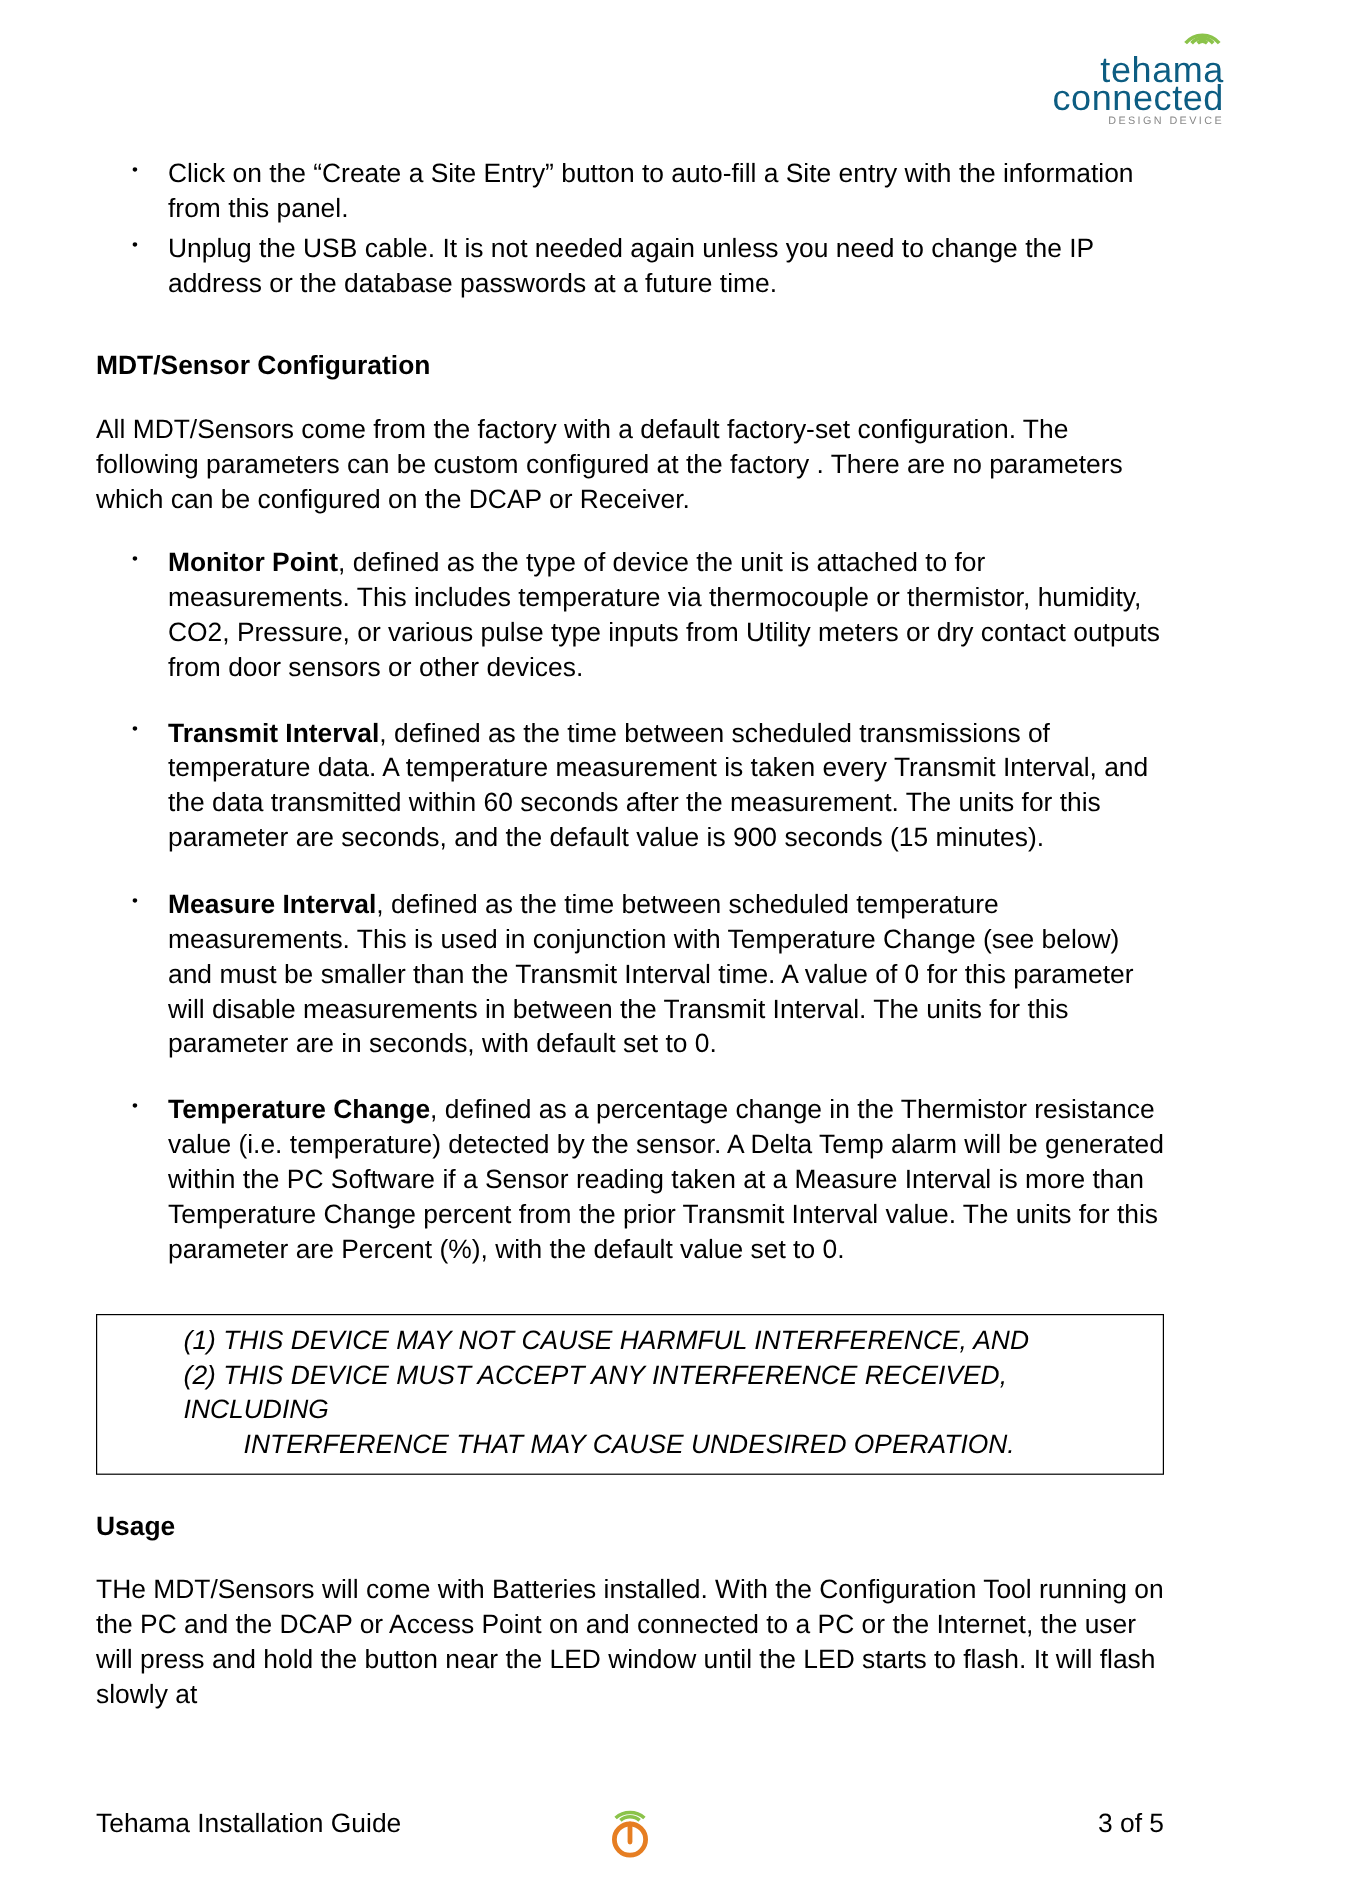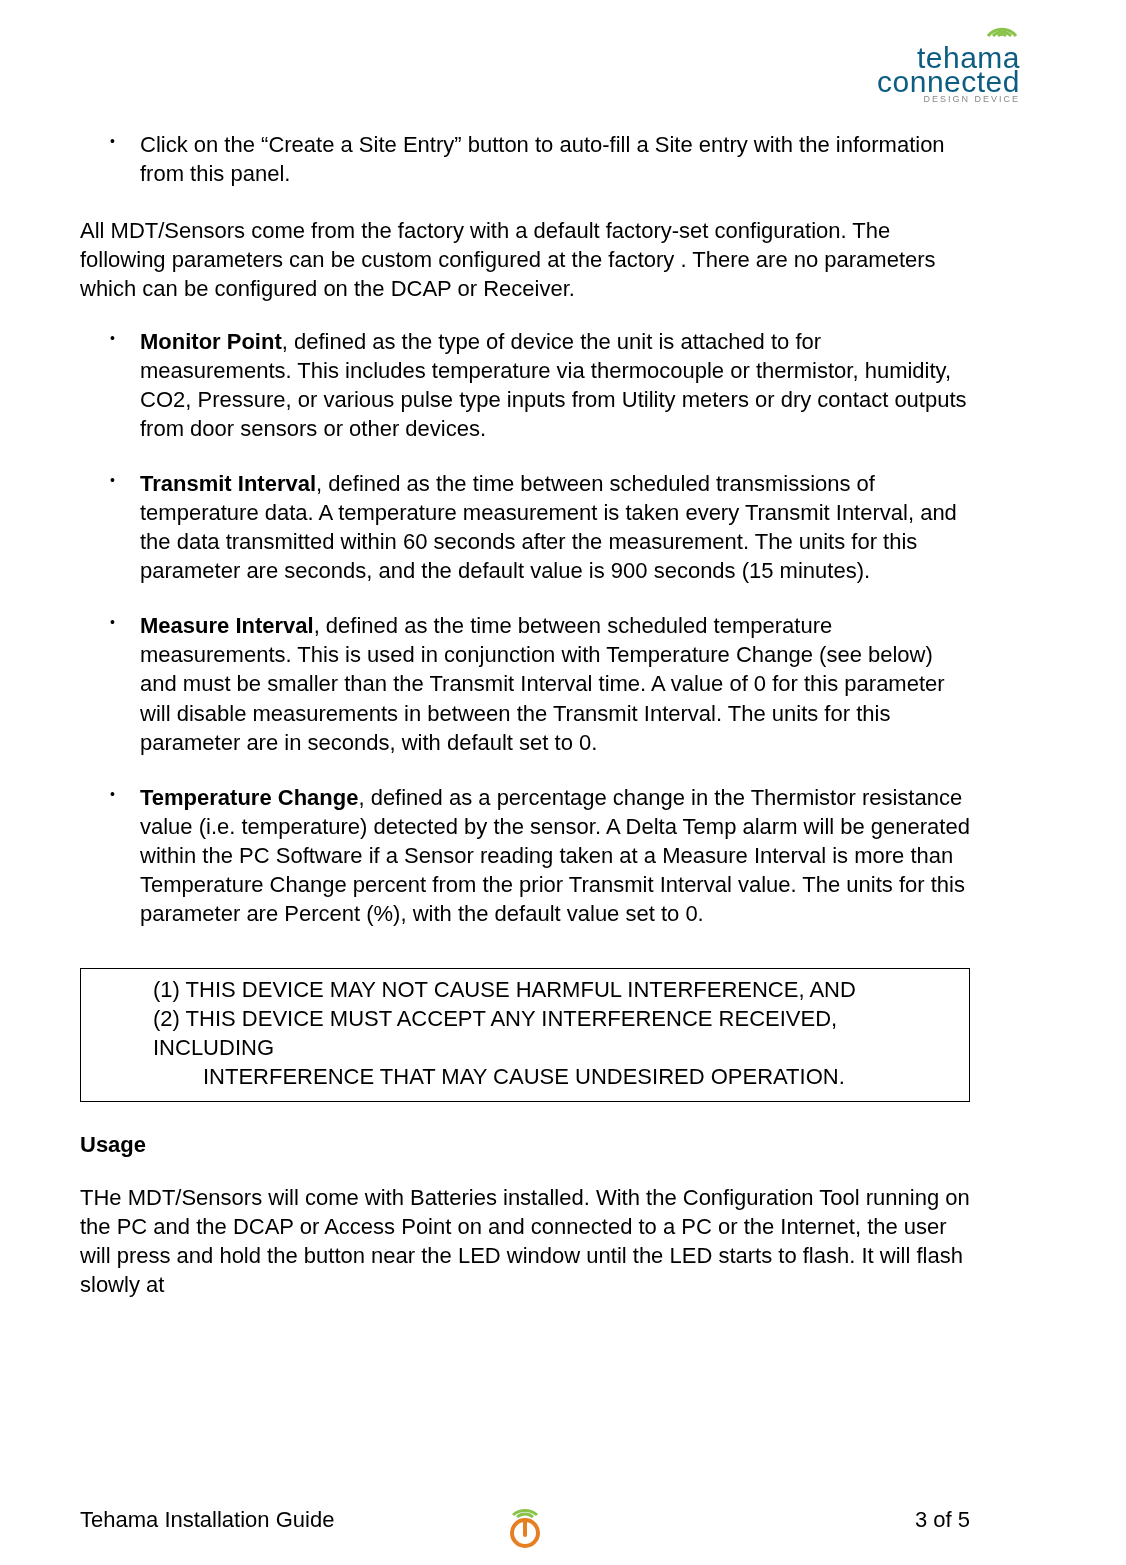--- a/index.html
+++ b/index.html
@@ -78,20 +78,21 @@
   }
   .fcc-box {
     border: 1.5px solid #000;
     padding: 6px 12px 10px 12px;
     margin: 40px 0 28px 0;
     font-size: 22px;
     line-height: 1.32;
   }
   .fcc-sub {
     padding-left: 60px;
+    font-style: italic;
   }
   .fcc-sub .indent {
     padding-left: 50px;
     display: block;
   }
   .footer {
     position: absolute;
     bottom: 32px;
     left: 80px;
     right: 80px;
@@ -123,22 +124,24 @@
     </span>
     <div class="logo-text">tehama</div>
     <div class="logo-text" style="margin-top:-6px;">connected</div>
     <div class="logo-sub">DESIGN DEVICE</div>
   </div>
 
   <div class="content">
 
     <ul class="bullets">
       <li><span>Click on the “Create a Site Entry” button to auto-fill a Site entry with the information from this panel.</span></li>
+      <li><span>Unplug the USB cable.  It is not needed again unless you need to change the IP address or the database passwords at a future time.</span></li>
     </ul>
 
+    <h2 class="section">MDT/Sensor Configuration</h2>
 
     <p class="para">All MDT/Sensors come from the factory with a default factory-set configuration.  The following parameters can be custom configured at the factory . There are no parameters which can be configured on the DCAP or Receiver.</p>
 
     <ul class="bullets spaced">
       <li>
         <span class="bold">Monitor Point</span><span>, defined as the type of device the unit is attached to for measurements.  This includes temperature via thermocouple or thermistor, humidity, CO2, Pressure, or various pulse type inputs from Utility meters or dry contact outputs from door sensors or other devices.</span>
       </li>
       <li>
         <span class="bold">Transmit Interval</span><span>, defined as the time between scheduled transmissions of temperature data.  A temperature measurement is taken every Transmit Interval, and the data transmitted within 60 seconds after the measurement.  The units for this parameter are seconds, and the default value is 900 seconds (15 minutes).</span>
       </li>

